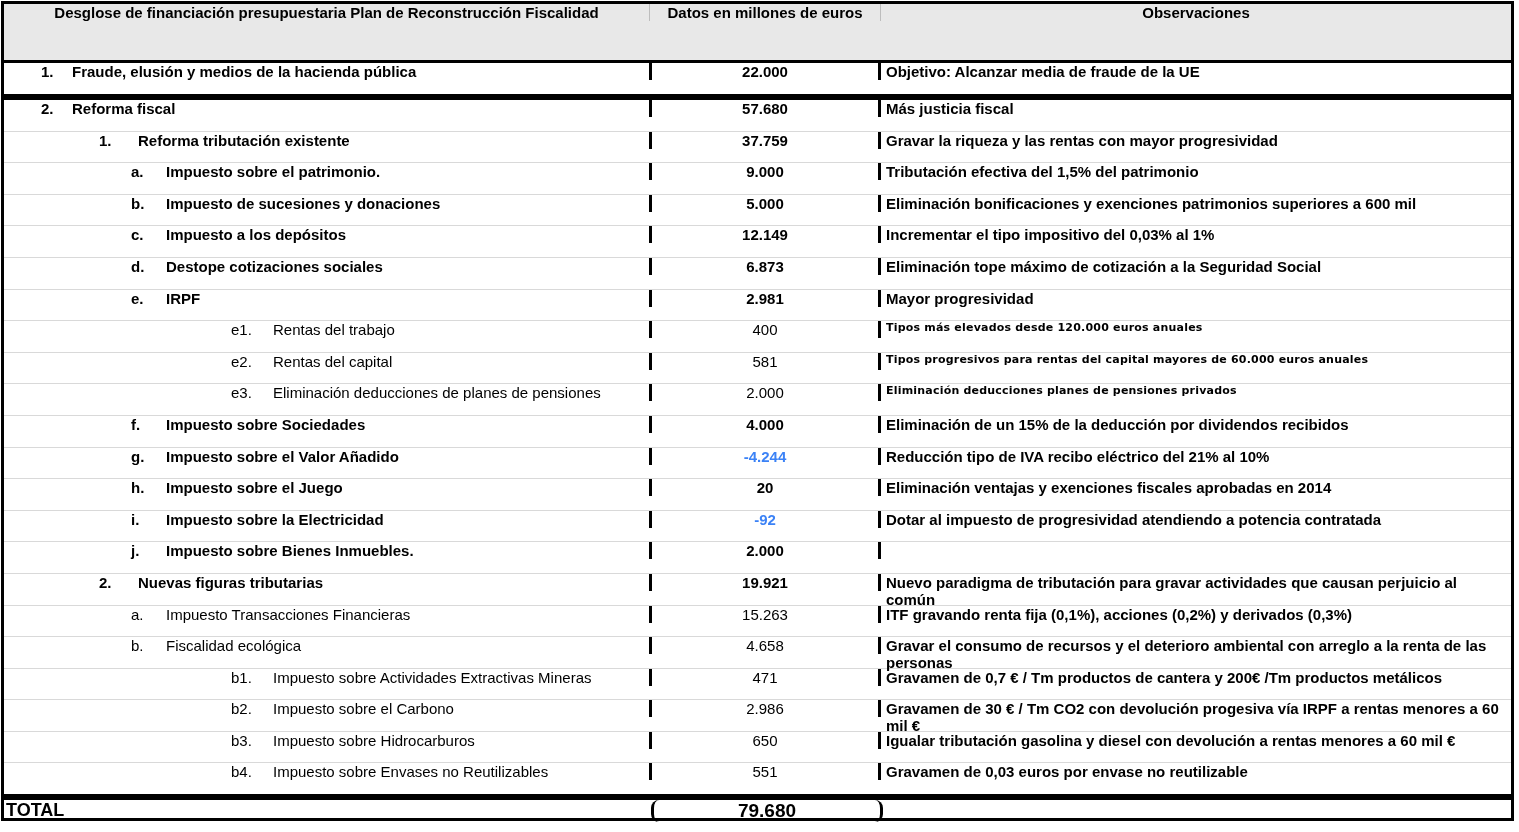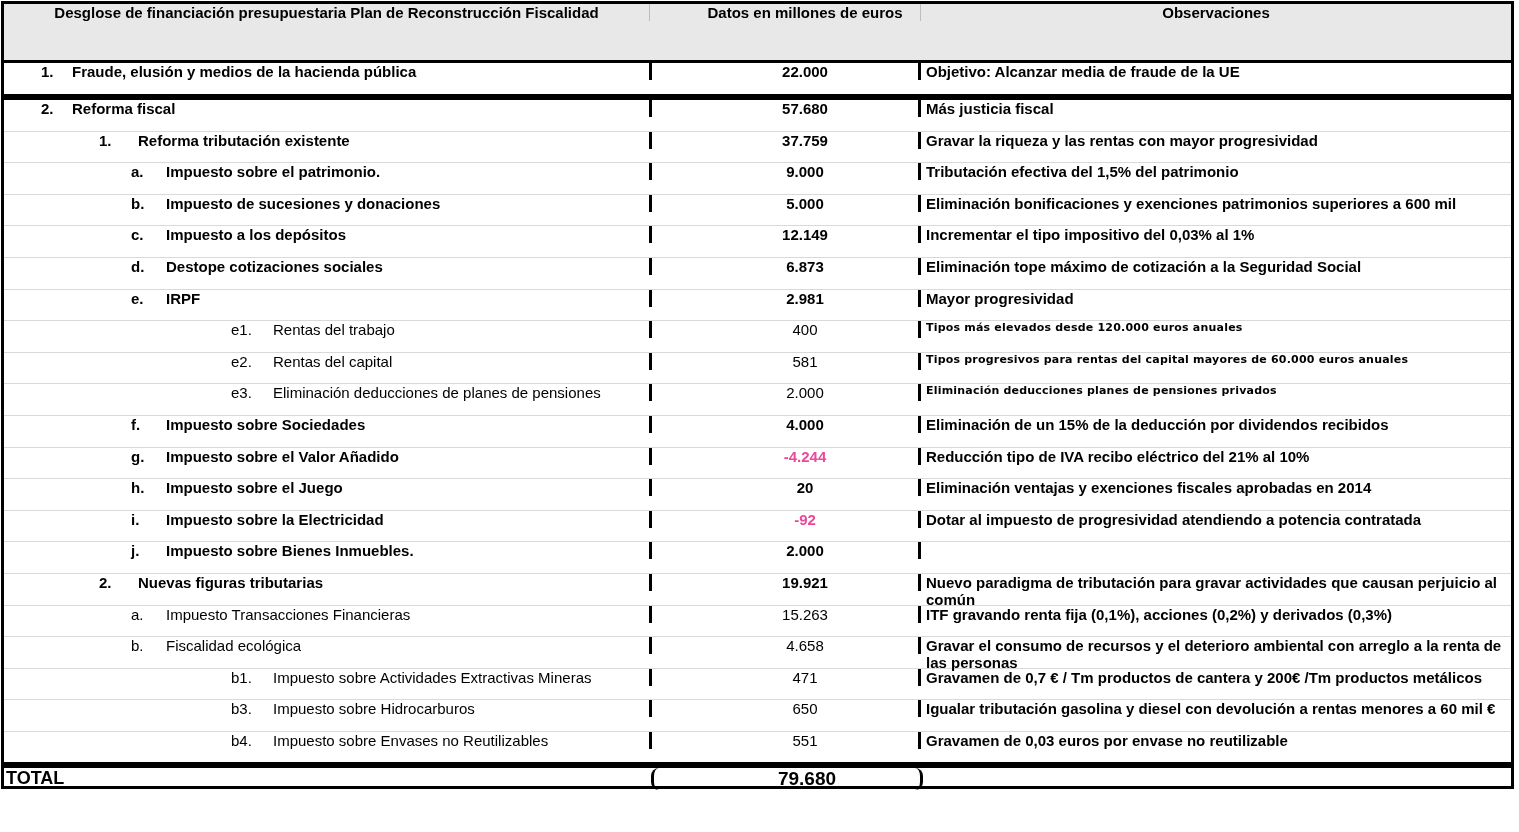--- a/index.html
+++ b/index.html
@@ -8,21 +8,21 @@
     margin:0;
     padding:1px 2px 2px 1px;
     font-family:"Liberation Sans", sans-serif;
     color:#000;
     box-sizing:content-box;
   }
   
   .row{display:flex;align-items:flex-start;}
   .c1{width:645px;display:flex;align-items:center;font-size:15px;}
   .c2{width:226px;border-left:3px solid #000;border-right:3px solid #000;
-      display:flex;align-items:center;justify-content:center;font-size:15px;padding-left:40px;}
+      display:flex;align-items:center;justify-content:center;font-size:15px;}
   .c3{flex:1;display:flex;align-items:center;padding:0 5px;font-size:15px;font-weight:bold;}
   
   .hdr{
     background:#e8e8e8;
     border:3px solid #000;
     height:56px;
   }
   .hdr .c1,.hdr .c2,.hdr .c3{
     justify-content:center;text-align:center;font-weight:bold;font-size:15px;
   }
@@ -39,21 +39,21 @@
   .sec-total .c2{font-weight:bold;font-size:19px;border-radius:8px;}
   
   .num{display:inline-block;flex:0 0 auto;}
   .lvl1 .num{margin-left:37px;width:31px;}
   .lvl2 .num{margin-left:95px;width:39px;}
   .lvl3 .num{margin-left:127px;width:35px;}
   .lvl4 .num{margin-left:227px;width:42px;}
   
   .b .c1,.b .c2{font-weight:bold;}
   .r .c1,.r .c2{font-weight:normal;}
-  .neg{color:#ec4899;}
+  .neg{color:#3b82f6;}
   .wide{font-family:"DejaVu Sans", sans-serif;font-size:11px;letter-spacing:0.2px;}
   .lbl{white-space:nowrap;}
 </style>
 </head>
 <body>
 
 <div class="sheet">
 
   <div class="row hdr">
     <div class="c1">Desglose de financiación presupuestaria  Plan de Reconstrucción Fiscalidad</div>
@@ -219,20 +219,28 @@
       <div class="row lvl4 r">
     <div class="c1">
       <span class="num">b1.</span>
       <span class="lbl">Impuesto sobre Actividades Extractivas Mineras</span>
     </div>
     <div class="c2">471</div>
     <div class="c3">Gravamen de 0,7 € / Tm productos de cantera y 200€ /Tm productos metálicos</div>
   </div>
       <div class="row lvl4 r">
     <div class="c1">
+      <span class="num">b2.</span>
+      <span class="lbl">Impuesto sobre el Carbono</span>
+    </div>
+    <div class="c2">2.986</div>
+    <div class="c3">Gravamen de 30 € / Tm CO2 con devolución progesiva vía IRPF a rentas menores a 60 mil €</div>
+  </div>
+      <div class="row lvl4 r">
+    <div class="c1">
       <span class="num">b3.</span>
       <span class="lbl">Impuesto sobre Hidrocarburos</span>
     </div>
     <div class="c2">650</div>
     <div class="c3">Igualar tributación gasolina y diesel con devolución a rentas menores a 60 mil €</div>
   </div>
       <div class="row lvl4 r">
     <div class="c1">
       <span class="num">b4.</span>
       <span class="lbl">Impuesto sobre Envases no Reutilizables</span>

